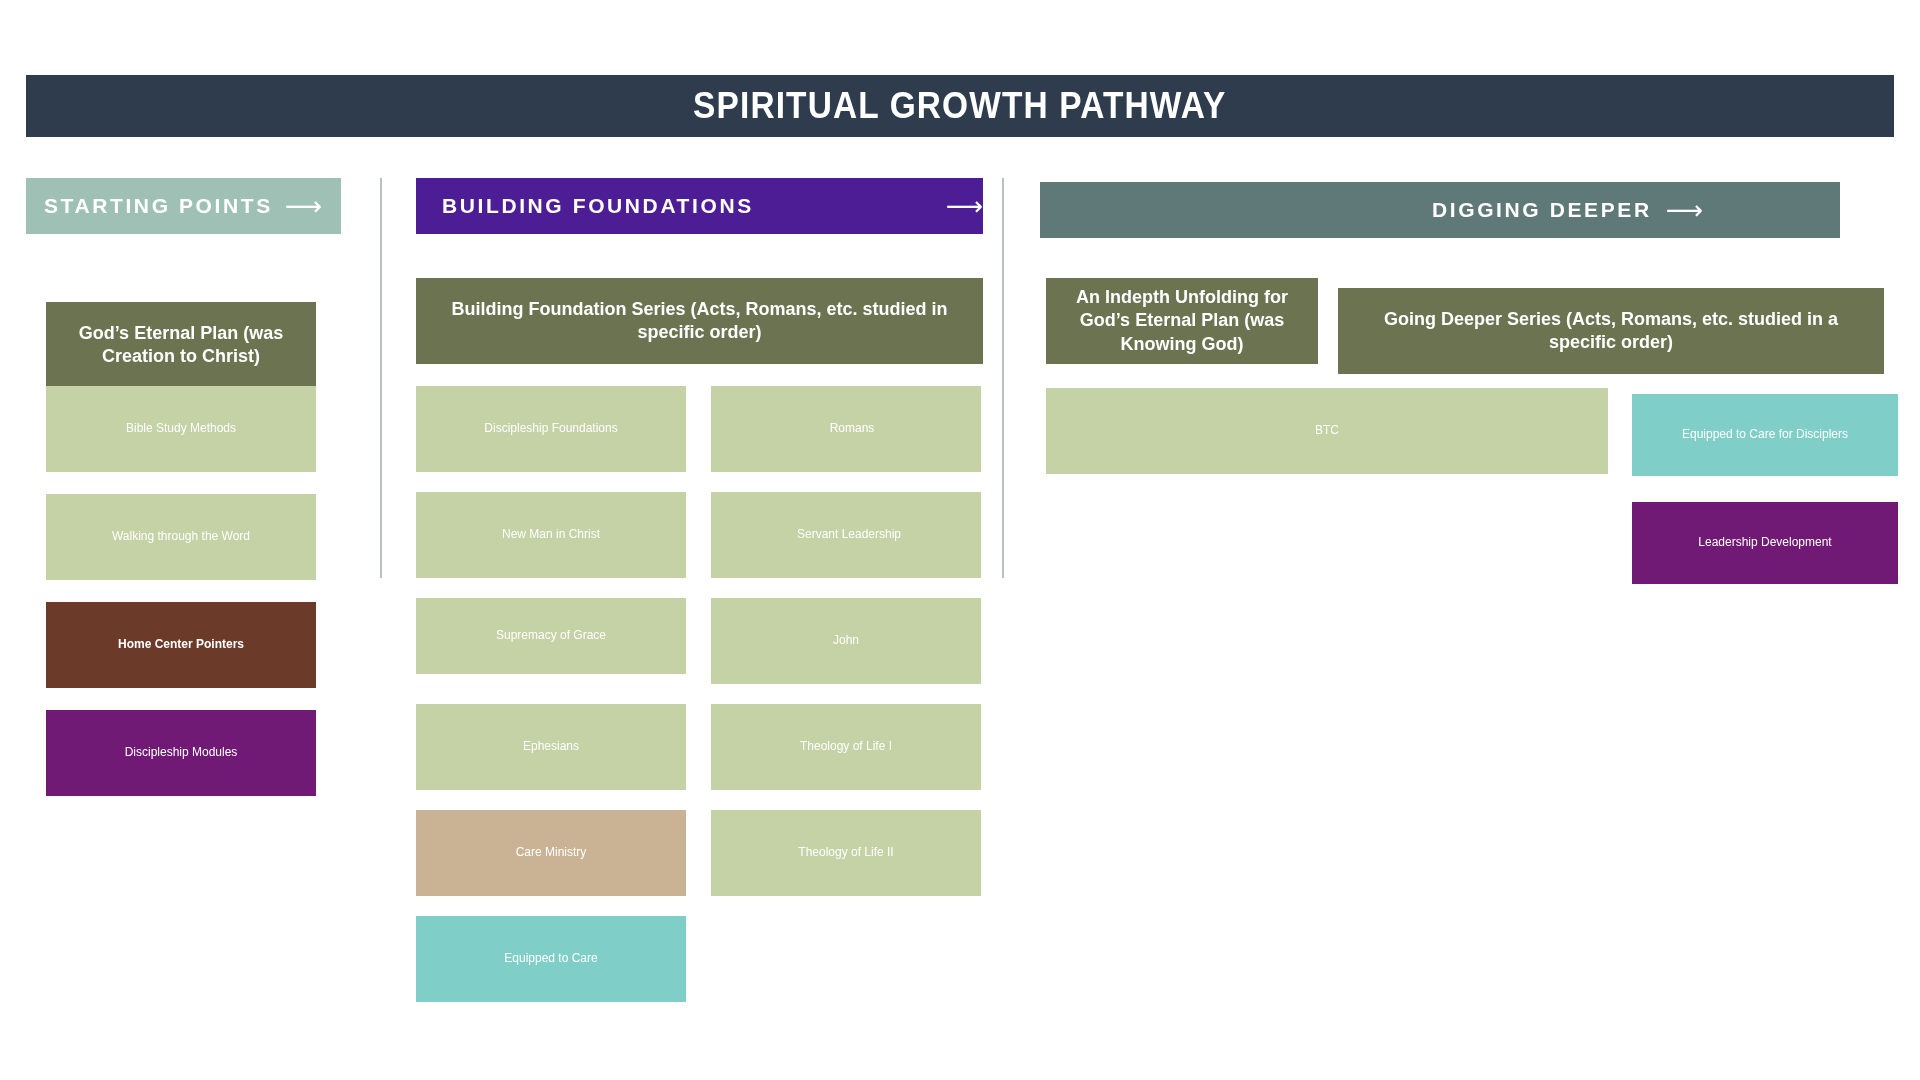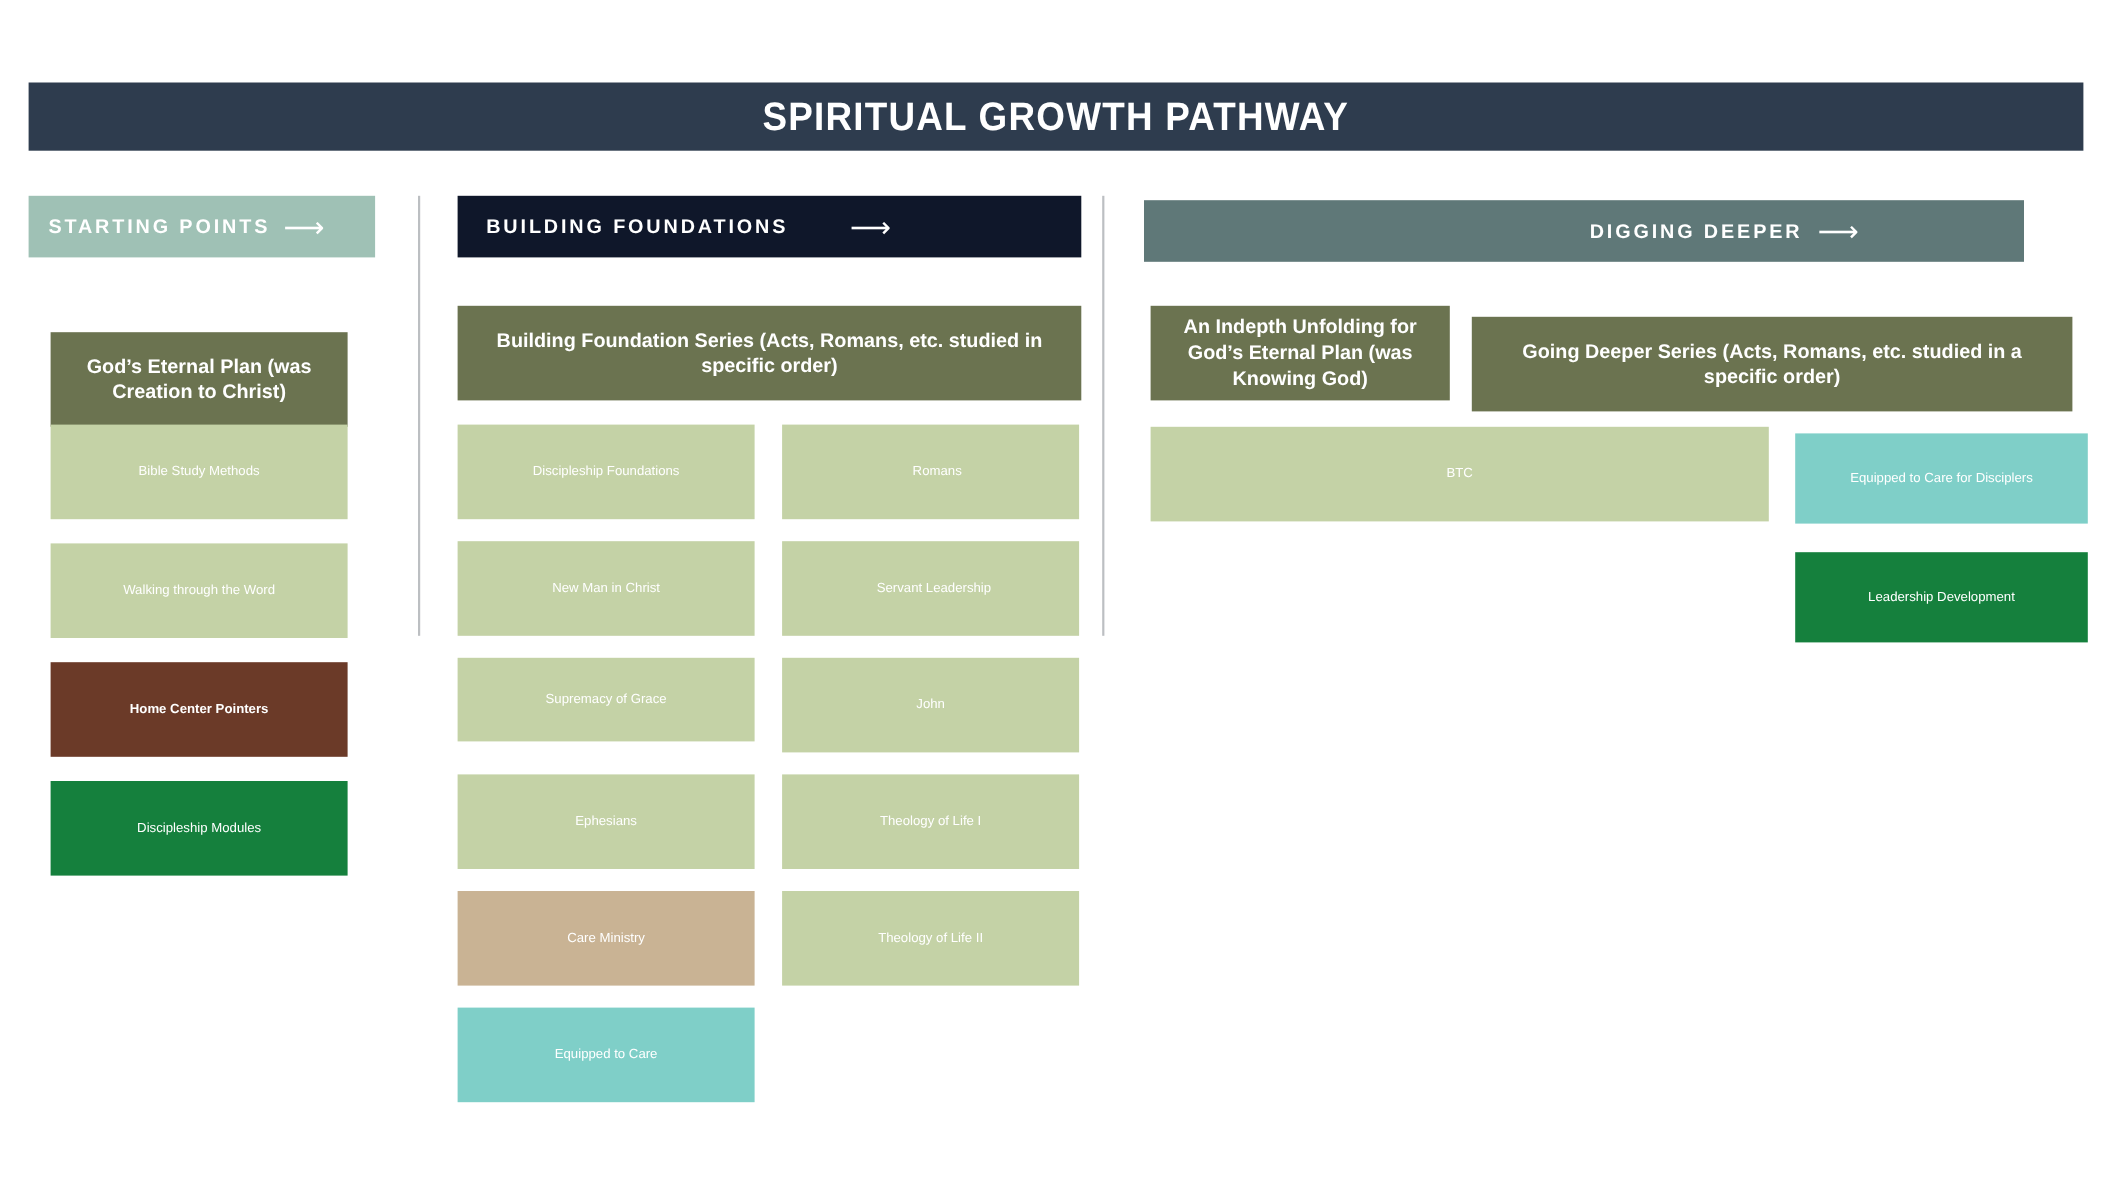--- a/index.html
+++ b/index.html
@@ -41,21 +41,21 @@
   
   .col-header {
     position: absolute;
     display: flex;
     align-items: center;
     box-sizing: border-box;
   }
   .col-header .hdr-text {
     color: #ffffff;
     font-weight: bold;
-    font-size: 18px;
+    font-size: 21px;
     letter-spacing: 2.6px;
     white-space: nowrap;
   }
   .col-header .hdr-arrow {
     color: #ffffff;
     font-size: 26px;
     line-height: 1;
     margin-left: 12px;
     display: inline-block;
   }
@@ -66,22 +66,22 @@
     width: 315px;
     height: 56px;
     background: #9fc1b5;
     padding-left: 18px;
   }
   #header-building {
     left: 416px;
     top: 178px;
     width: 567px;
     height: 56px;
-    background: #0f172a;
-    justify-content: flex-start;
+    background: #4c1d95;
+    justify-content: space-between;
   }
   #header-building .hdr-text { margin-left: 26px; }
   #header-building .hdr-arrow { margin-left: 56px; }
   #header-digging {
     left: 1040px;
     top: 182px;
     width: 800px;
     height: 56px;
     background: #5f7878;
     justify-content: center;
@@ -115,21 +115,21 @@
     font-size: 12px;
     line-height: 1.28;
   }
   .card.dark .card-label { font-weight: bold; }
   .card.big .card-label { font-size: 18px; font-weight: bold; }
 
   
   .c-olive   { background: #6b7350; }
   .c-sage    { background: #c4d2a6; }
   .c-brown   { background: #6b3a28; }
-  .c-cyan    { background: #15803d; }
+  .c-cyan    { background: #701a75; }
   .c-tan     { background: #c9b394; }
   .c-teal    { background: #7fcfc8; }
 
   
   #card-eternal-plan  { left: 46px;  top: 278px; width: 270px; height: 86px; margin-top: 24px; }
   #card-bible-study   { left: 46px;  top: 386px; width: 270px; height: 86px; }
   #card-walking-word  { left: 46px;  top: 494px; width: 270px; height: 86px; }
   #card-home-center   { left: 46px;  top: 602px; width: 270px; height: 86px; }
   #card-discipleship-modules { left: 46px; top: 710px; width: 270px; height: 86px; }
 

